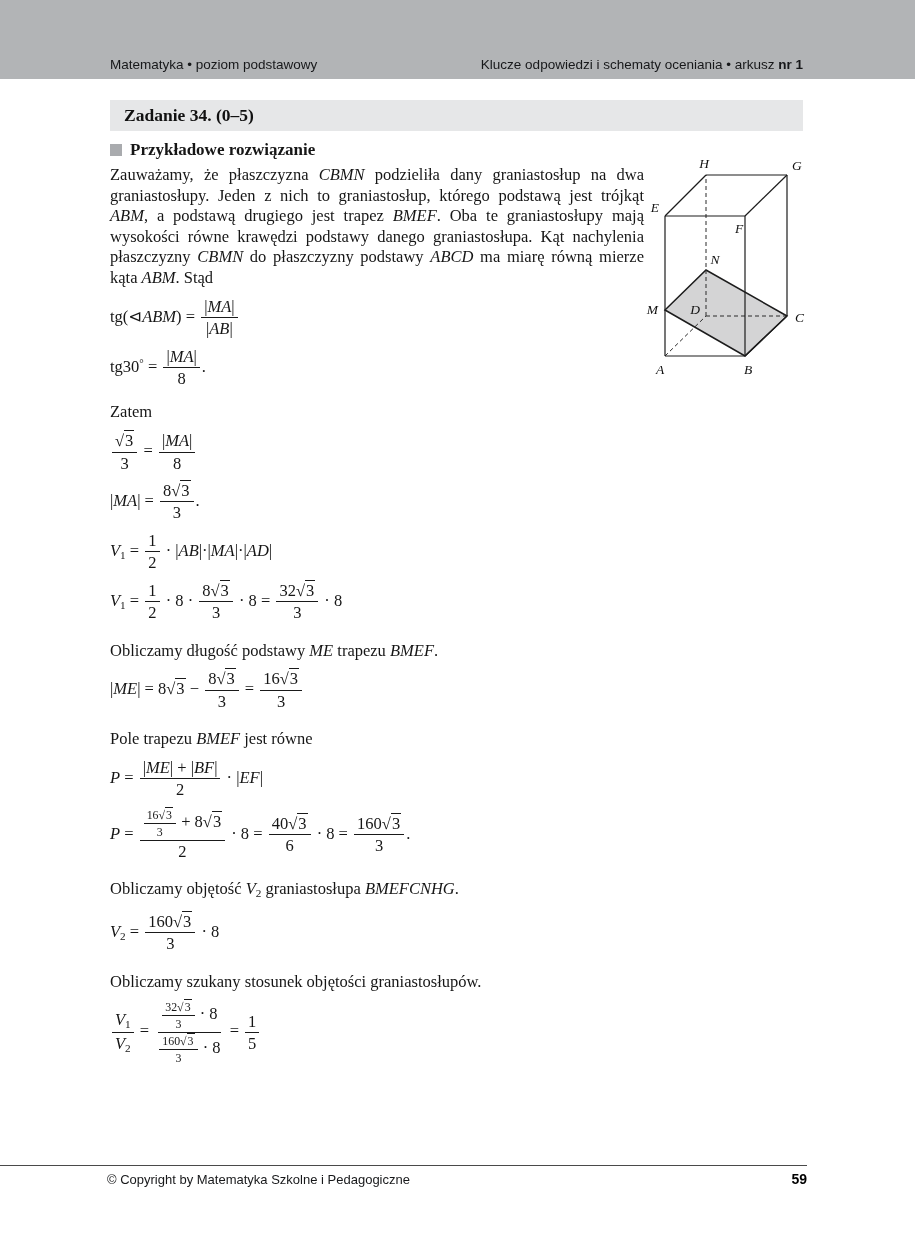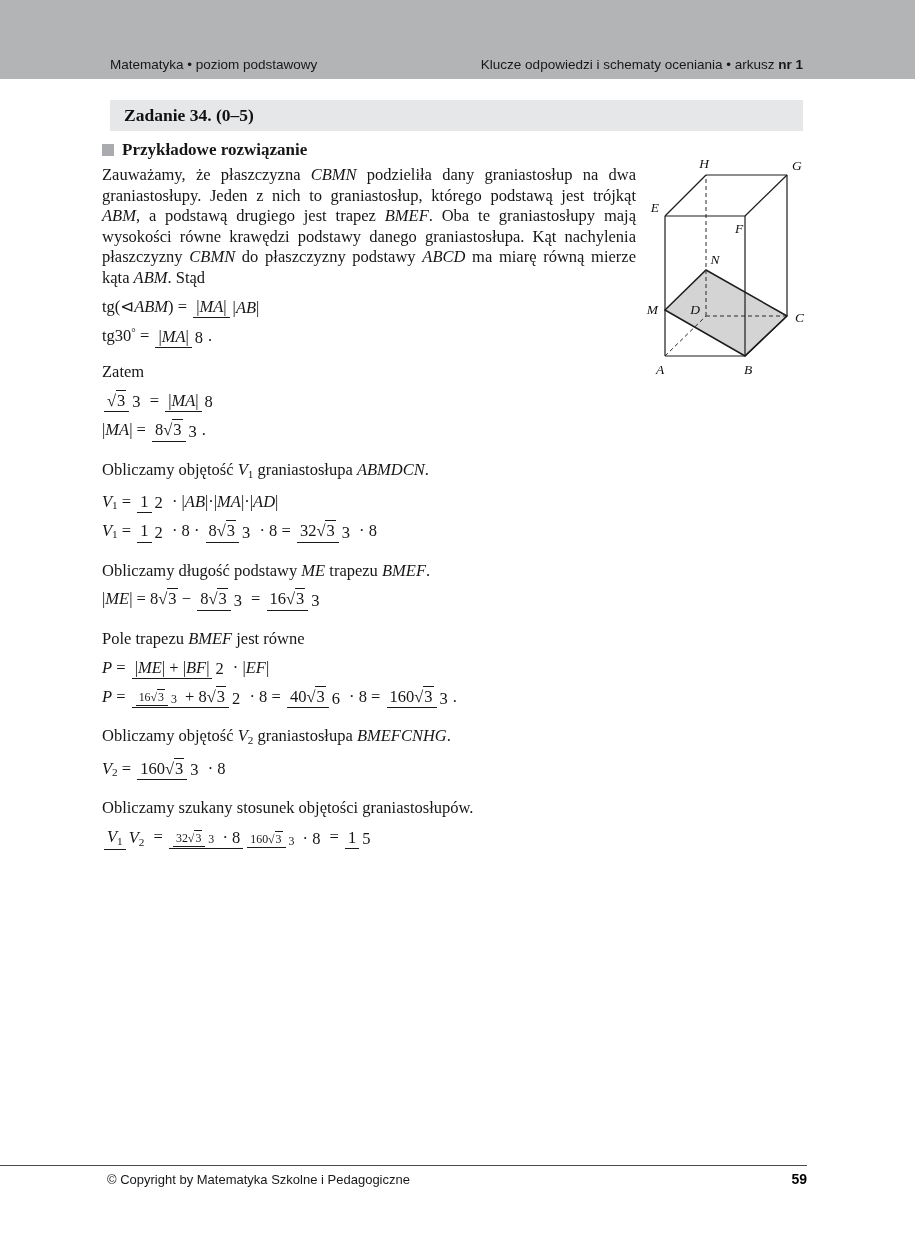--- a/index.html
+++ b/index.html
@@ -12,36 +12,36 @@
             font-size:13.5px;color:#17181a;}
   .band .hr{position:absolute;right:112px;bottom:7px;font-family:"Liberation Sans",sans-serif;
             font-size:13.5px;color:#17181a;}
   .band .hr b{font-weight:bold;}
 
   
   .titlebar{position:absolute;left:110px;top:100px;width:693px;height:31px;background:#e6e7e8;}
   .titlebar .tt{position:absolute;left:14px;top:5px;font-size:17.5px;font-weight:bold;color:#111;text-align:right;}
 
   
-  .content{position:absolute;left:102px;top:140px;width:534px;}
+  .content{position:absolute;left:110px;top:140px;width:534px;}
   .solhead{display:flex;align-items:center;gap:8px;margin:0 0 5px 0;}
   .solhead .sq{width:12px;height:12px;background:#a9abae;display:inline-block;}
   .solhead .sh{font-size:17px;font-weight:bold;}
 
   .block{font-size:16.5px;line-height:20.6px;}
   .block.text{margin:14px 0 4px 0;}
   .block.text.para{margin:2px 0 8px 0;text-align:justify;}
   .block.text.gap{margin-top:18px;}
   .block.math{margin:8px 0;line-height:1.15;}
   .it{font-style:italic;}
   sub,sup{font-size:0.68em;}
   sub{vertical-align:-0.25em;}
   sup{vertical-align:0.45em;}
 
-  .frac{display:inline-flex;flex-direction:row;align-items:center;vertical-align:middle;
+  .frac{display:inline-flex;flex-direction:column;align-items:center;vertical-align:middle;
         margin:0 2px;line-height:1.18;text-align:center;}
   .frac>.num{padding:0 3px 1px 3px;border-bottom:1.2px solid #1a1a1a;white-space:nowrap;}
   .frac>.den{padding:1px 3px 0 3px;white-space:nowrap;}
   .frac .frac{font-size:0.72em;margin:0 1px;}
   .sqrt{white-space:nowrap;}
   .sqrt .rad{border-top:1.2px solid #1a1a1a;padding:0 1px;}
 
   
   .diagram{position:absolute;left:632px;top:146px;}
   .diagram text{font-family:"Liberation Serif",serif;font-style:italic;font-size:13.5px;fill:#111;}
@@ -87,21 +87,20 @@
             <span class="num"><span class="sqrt">√<span class="rad">3</span></span></span>
             <span class="den"><span>3</span></span>
           </span><span> = </span><span class="frac">
             <span class="num"><span>|</span><span class="it">MA</span><span>|</span></span>
             <span class="den"><span>8</span></span>
           </span></div>
         <div class="block math"><span>|</span><span class="it">MA</span><span>| = </span><span class="frac">
             <span class="num"><span>8</span><span class="sqrt">√<span class="rad">3</span></span></span>
             <span class="den"><span>3</span></span>
           </span><span>.</span></div>
-        <div class="block text gap"><span>Obliczamy objętość </span><span class="it">V</span><sub>1</sub><span> graniastosłupa </span><span class="it">ABMDCN</span><span>.</span></div>
         <div class="block math"><span class="it">V</span><sub>1</sub><span> = </span><span class="frac">
             <span class="num"><span>1</span></span>
             <span class="den"><span>2</span></span>
           </span><span> · |</span><span class="it">AB</span><span>|·|</span><span class="it">MA</span><span>|·|</span><span class="it">AD</span><span>|</span></div>
         <div class="block math"><span class="it">V</span><sub>1</sub><span> = </span><span class="frac">
             <span class="num"><span>1</span></span>
             <span class="den"><span>2</span></span>
           </span><span> · 8 · </span><span class="frac">
             <span class="num"><span>8</span><span class="sqrt">√<span class="rad">3</span></span></span>
             <span class="den"><span>3</span></span>

